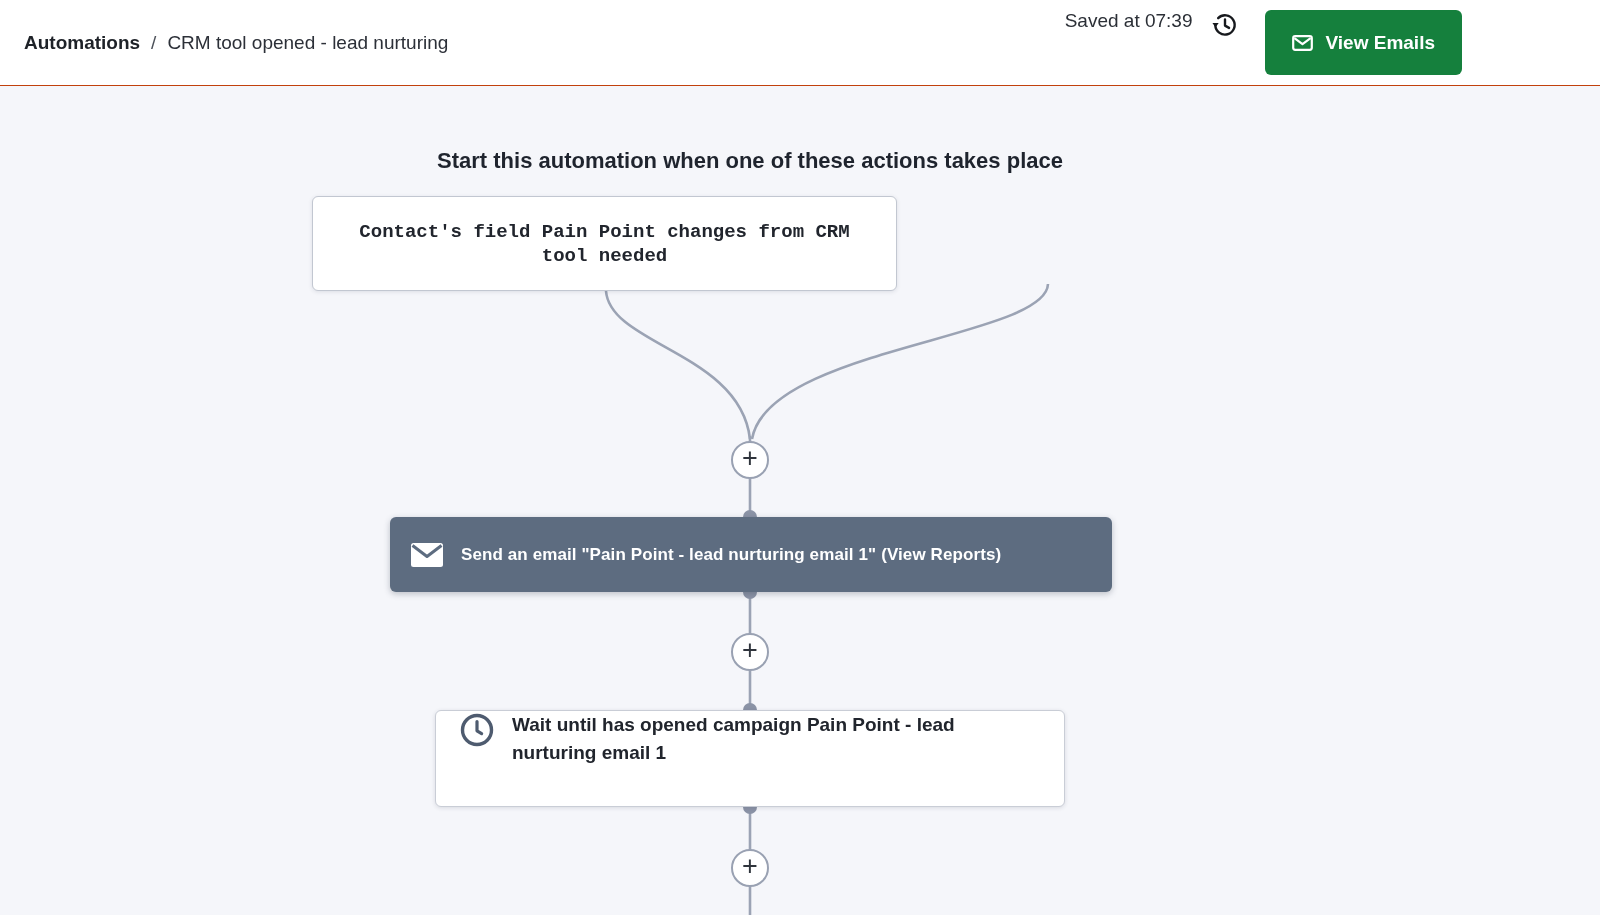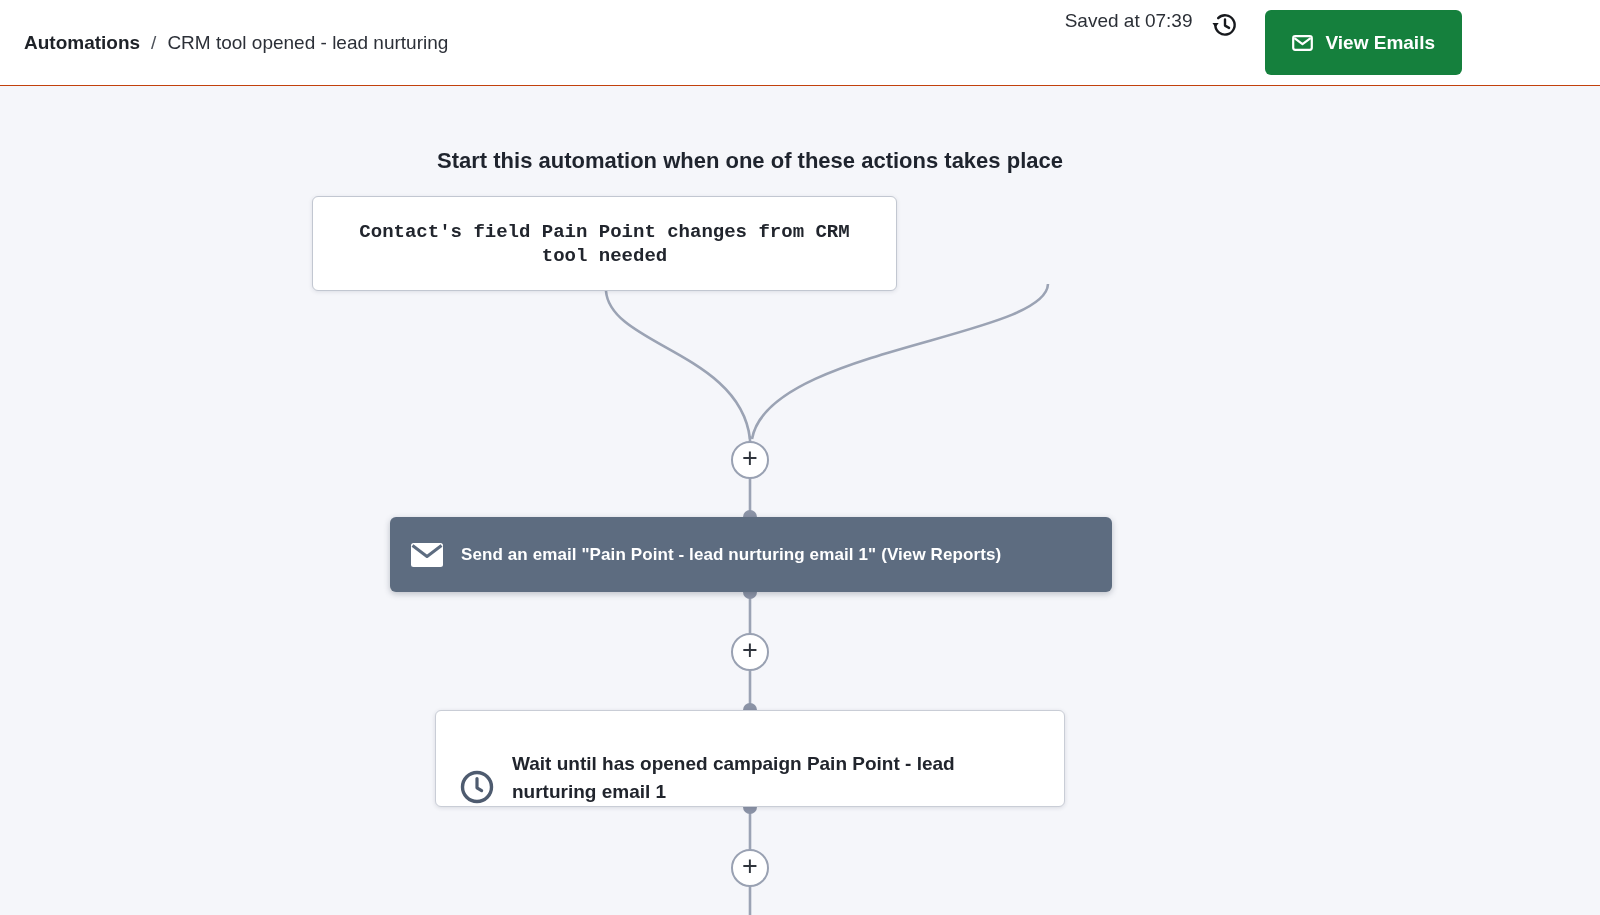--- a/index.html
+++ b/index.html
@@ -94,21 +94,21 @@
     color: #ffffff; font-size: 17px; font-weight: 700;
     white-space: nowrap; letter-spacing: 0.1px;
   }
   .email-node .view-reports { color: #ffffff; text-decoration: none; margin-left: 5px; cursor: pointer; }
 
   .wait-node {
     left: 435px; top: 624px; width: 630px; height: 97px;
     background: #ffffff;
     border: 1px solid #c9cdd6;
     box-shadow: 0 1px 4px rgba(40,50,70,0.14);
-    display: flex; align-items: flex-end;
+    display: flex; align-items: flex-start;
     padding: 0 22px;
     font-size: 19px; font-weight: 700; color: #21252d;
     cursor: pointer;
   }
   .wait-node .node-icon { display: flex; align-items: center; margin-right: 16px; }
   .wait-node .wait-text { max-width: 505px; line-height: 28px; }
 
   .plus-btn {
     position: absolute; z-index: 3;
     width: 38px; height: 38px;

